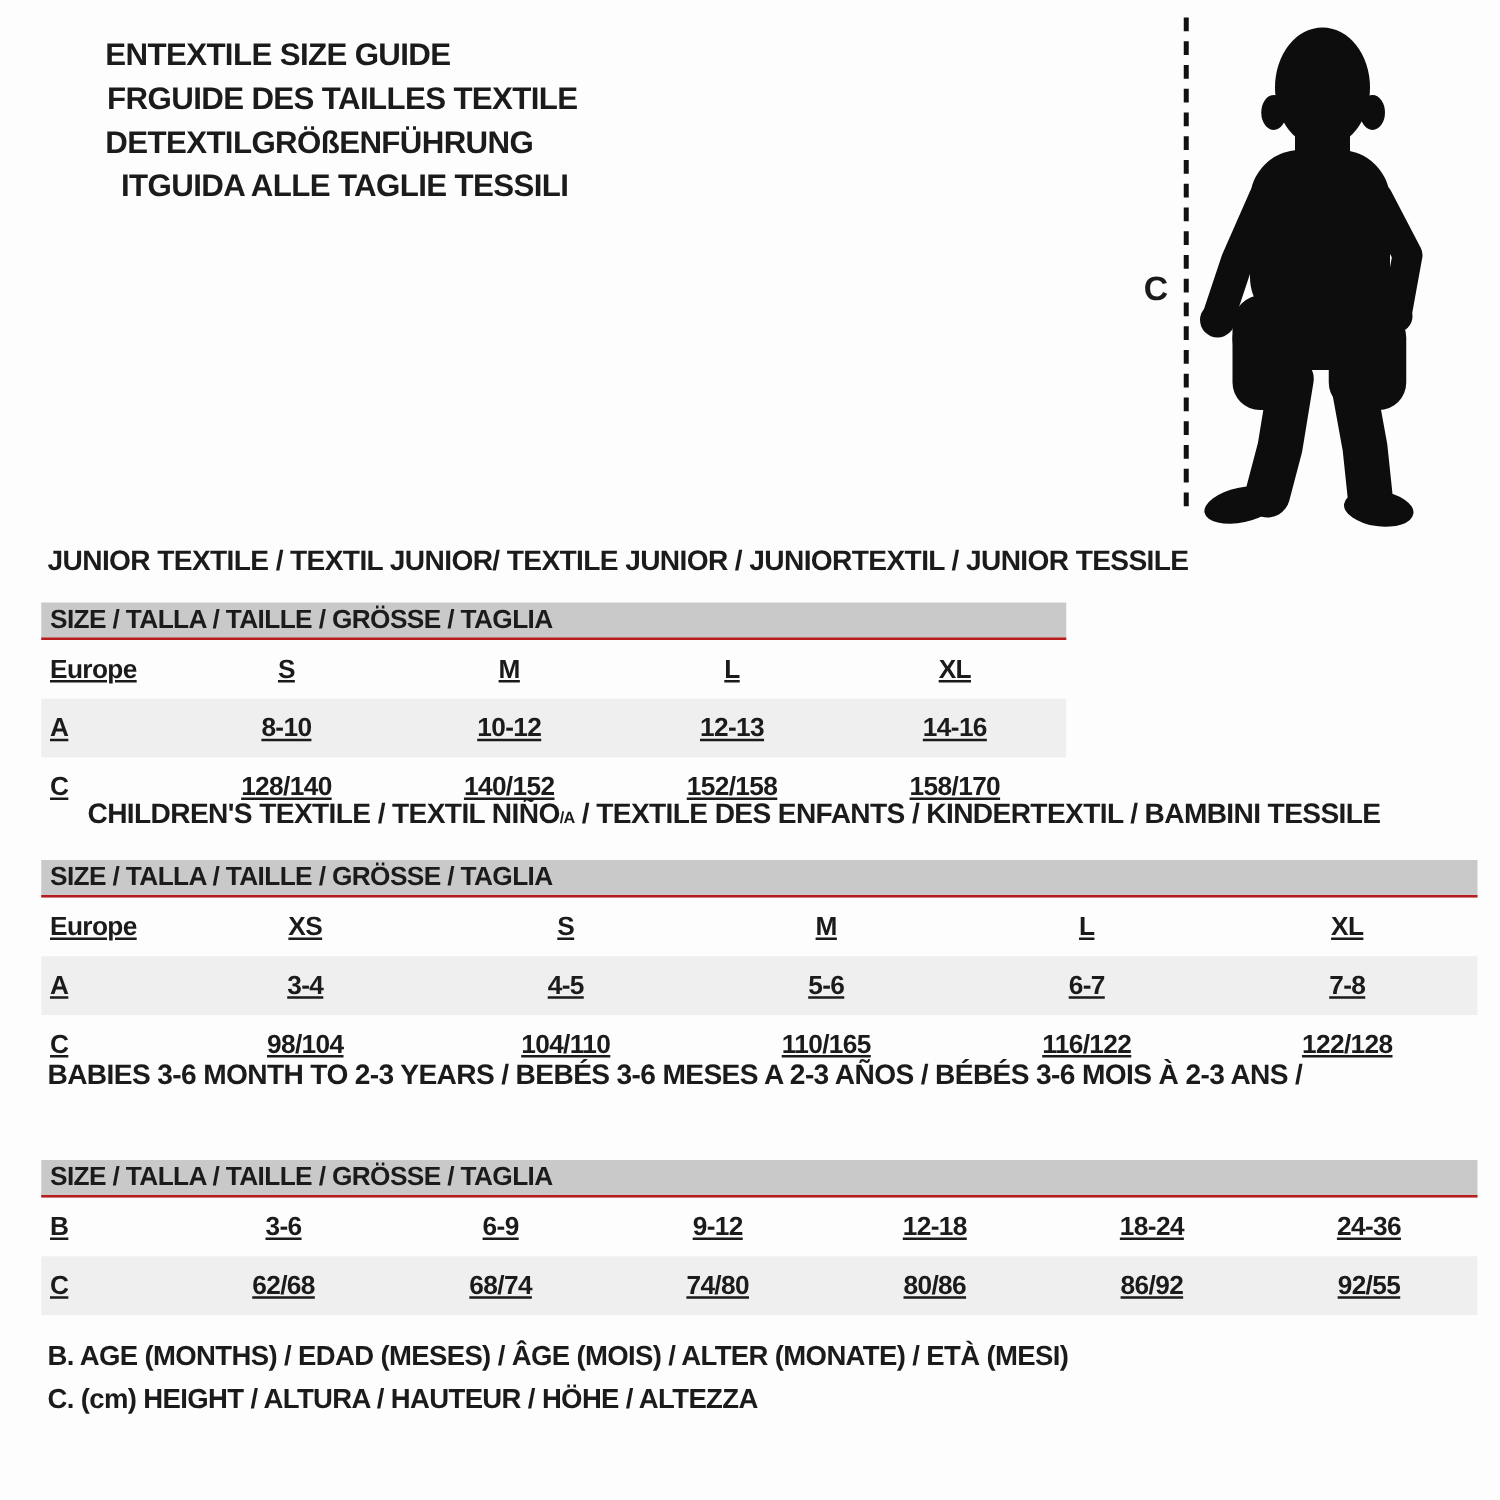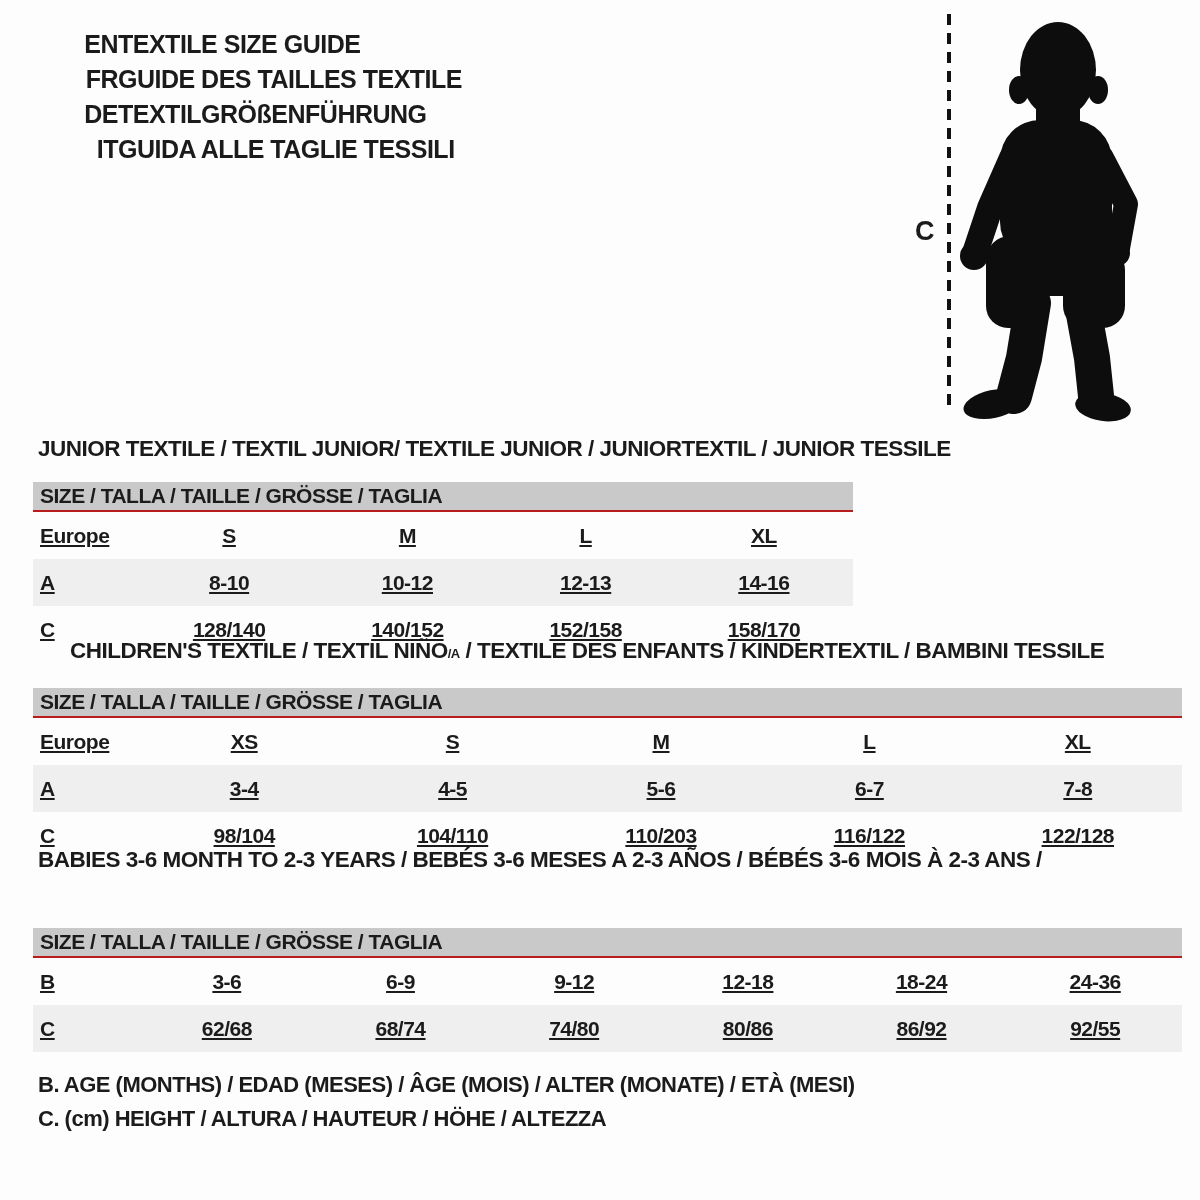--- a/index.html
+++ b/index.html
@@ -152,21 +152,21 @@
     <span class="tcell">3-4</span>
     <span class="tcell">4-5</span>
     <span class="tcell">5-6</span>
     <span class="tcell">6-7</span>
     <span class="tcell">7-8</span>
   </div>
   <div class="trow">
     <span class="tlabel">C</span>
     <span class="tcell">98/104</span>
     <span class="tcell">104/110</span>
-    <span class="tcell">110/203</span>
+    <span class="tcell">110/165</span>
     <span class="tcell">116/122</span>
     <span class="tcell">122/128</span>
   </div>
 </div>
 
 <div class="sec-heading" id="babies-heading">
   <div>BABIES 3-6 MONTH TO 2-3 YEARS / BEBÉS 3-6 MESES A 2-3 AÑOS / BÉBÉS 3-6 MOIS À 2-3 ANS /</div>
 </div>
 
 <div class="size-table" id="babies-table">

